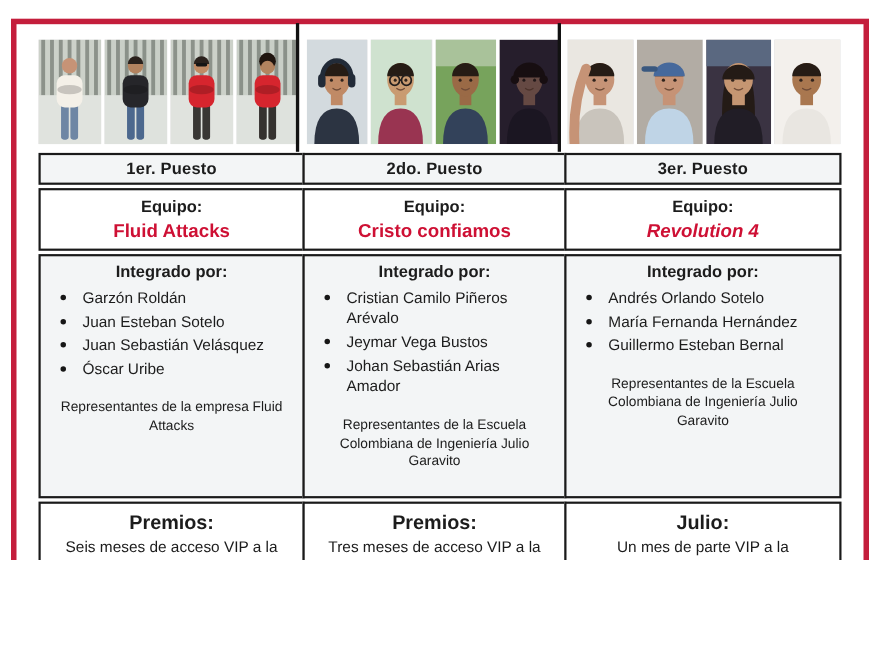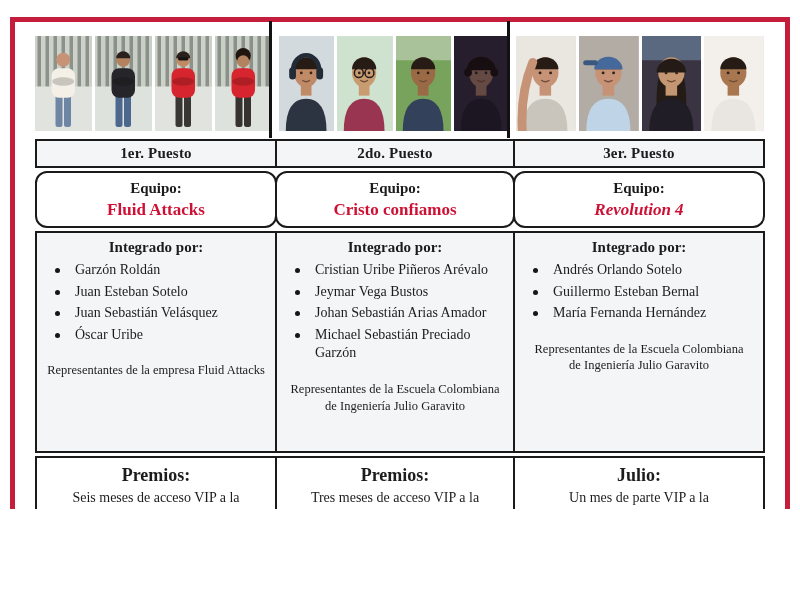--- a/index.html
+++ b/index.html
@@ -1,19 +1,19 @@
 <!DOCTYPE html>
 <html><head>
 <meta charset="utf-8">
 <title>Resultados CTF</title>
 <style>
   html,body{margin:0;padding:0;background:#ffffff;}
   .stage{
     position:relative;width:800px;height:509px;background:#ffffff;overflow:hidden;
-    font-family:Liberation Serif, serif;color:#1c1c1c;
+    font-family:Liberation Sans, sans-serif;color:#1c1c1c;
   }
   .frame{
     position:absolute;left:10px;top:17px;width:780px;height:572px;
     box-sizing:border-box;border:5px solid var(--frame,#c41e3c);
     pointer-events:none;
   }
   
   .photo-strip{position:absolute;top:36px;height:95px;display:flex;gap:3px;}
   .strip-0{left:35px;width:237px;}
   .strip-1{left:279px;width:230px;}
@@ -31,21 +31,21 @@
   }
   .cell{
     box-sizing:border-box;border:2px solid #1a1a1a;
     display:flex;flex-direction:column;align-items:center;text-align:center;
   }
   .colB,.colC{margin-left:-2px;}
   .rowAlt{background:#f3f5f6;}
   .rowWhite{background:#ffffff;}
   .rank-cell{justify-content:center;}
   .rank{font-size:15px;font-weight:700;letter-spacing:.2px;}
-  .equipo-cell{justify-content:center;gap:3px;border-radius:12px;}
+  .equipo-cell{justify-content:center;gap:3px;}
   .team-label{font-size:15px;font-weight:700;}
   .team-name{font-size:17px;font-weight:700;color:var(--accent,#ce1034);}
   .team-name.italic{font-style:italic;}
   .members-cell{padding-top:6px;}
   .members-label{font-size:15px;font-weight:700;margin-bottom:3px;}
   ul.members{list-style:none;margin:2px 0 0;padding:0 8px 0 10px;width:100%;box-sizing:border-box;}
   ul.members li{
     position:relative;text-align:left;font-size:14px;line-height:1.33;
     padding-left:28px;margin-bottom:3px;
   }
@@ -293,33 +293,32 @@
           <li>Garzón Roldán</li>
           <li>Juan Esteban Sotelo</li>
           <li>Juan Sebastián Velásquez</li>
           <li>Óscar Uribe</li>
         </ul>
       <div class="rep">Representantes de la empresa Fluid Attacks</div>
     </div>
     <div class="cell rowAlt members-cell colB" style="grid-column:2;grid-row:3">
       <div class="members-label">Integrado por:</div>
       <ul class="members">
-          <li>Cristian Uribe Piñeros Arévalo</li>
+          <li>Cristian Camilo Piñeros Arévalo</li>
           <li>Jeymar Vega Bustos</li>
           <li>Johan Sebastián Arias Amador</li>
-          <li>Michael Sebastián Preciado Garzón</li>
         </ul>
       <div class="rep">Representantes de la Escuela Colombiana de Ingeniería Julio Garavito</div>
     </div>
     <div class="cell rowAlt members-cell colC" style="grid-column:3;grid-row:3">
       <div class="members-label">Integrado por:</div>
       <ul class="members">
           <li>Andrés Orlando Sotelo</li>
+          <li>María Fernanda Hernández</li>
           <li>Guillermo Esteban Bernal</li>
-          <li>María Fernanda Hernández</li>
         </ul>
       <div class="rep">Representantes de la Escuela Colombiana de Ingeniería Julio Garavito</div>
     </div>
 
     <div class="cell rowWhite prize-cell colA" style="grid-column:1;grid-row:4">
       <div class="prize-label">Premios:</div>
       <div class="prize-text">Seis meses de acceso VIP a la plataforma de Hackthebox y $200.000 por parte de Eciciencia.</div>
     </div>
     <div class="cell rowWhite prize-cell colB" style="grid-column:2;grid-row:4">
       <div class="prize-label">Premios:</div>

